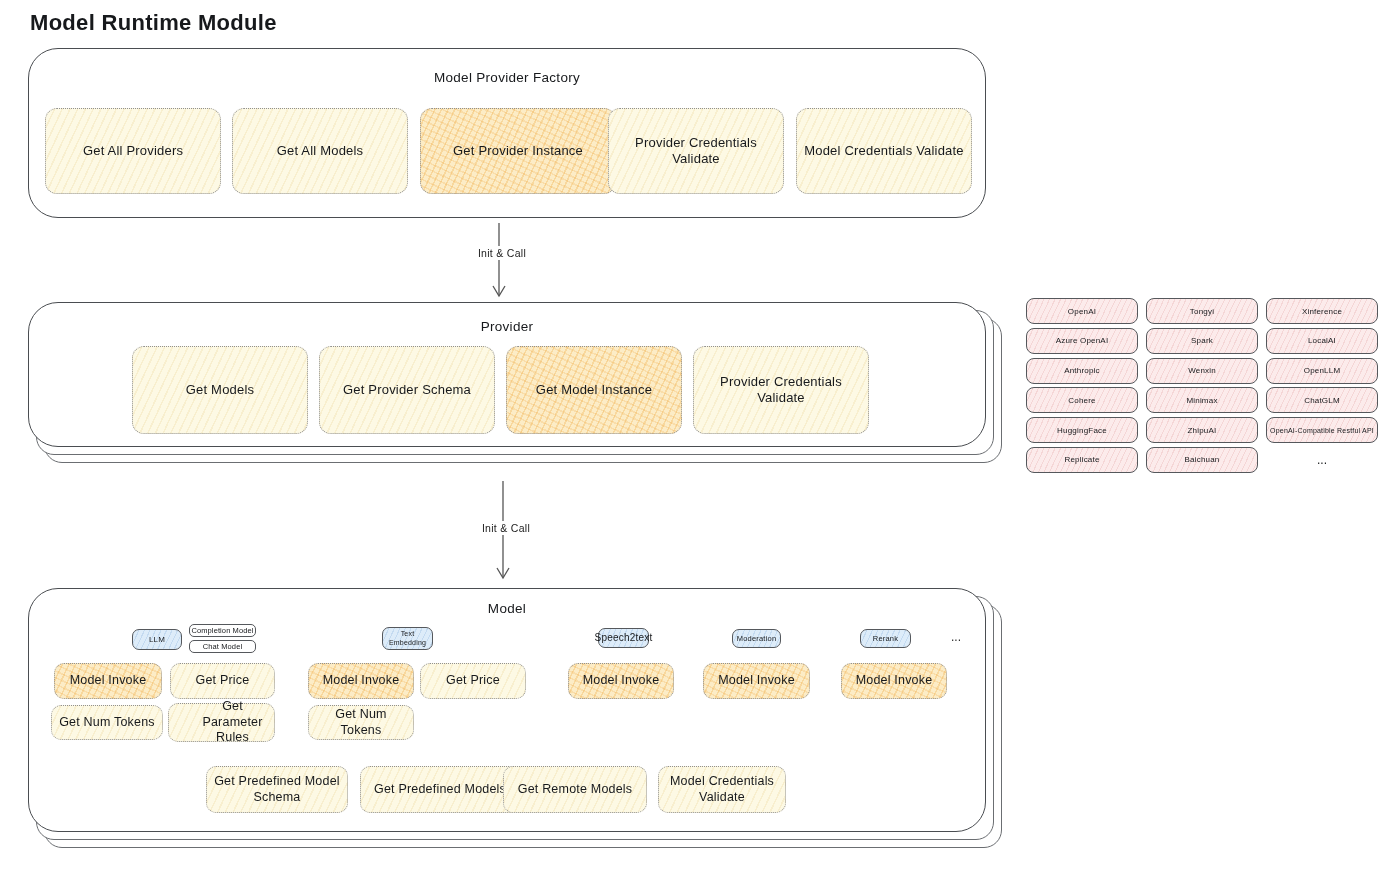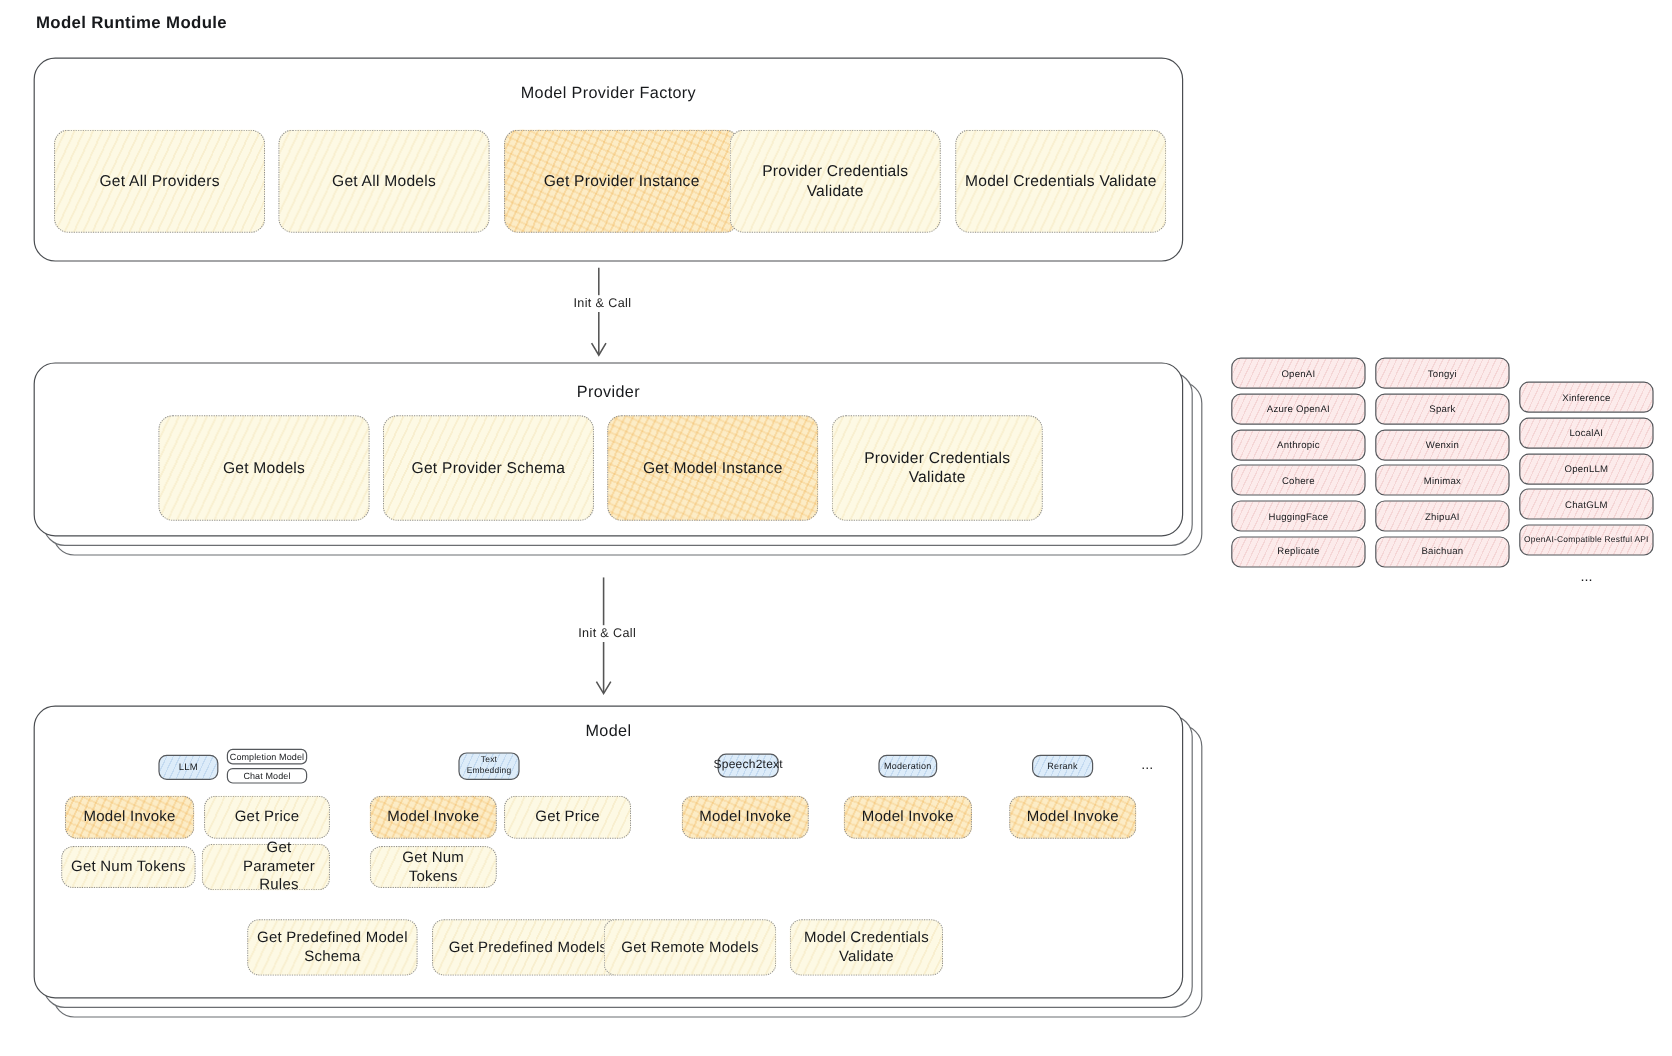--- a/index.html
+++ b/index.html
@@ -2,23 +2,23 @@
 <html><head>
 <meta charset="utf-8">
 <style>
   html,body{margin:0;padding:0;}
   body{
     width:1393px;height:880px;background:#ffffff;
     font-family:"Liberation Sans","DejaVu Sans",sans-serif;
     color:#17191c;position:relative;overflow:hidden;
   }
   .abs{position:absolute;}
-  .page-title{left:30px;top:10px;font-size:14px;font-weight:bold;letter-spacing:.3px;}
+  .page-title{left:30px;top:10px;font-size:22px;font-weight:bold;letter-spacing:.3px;}
   
-  .box{position:absolute;background:#fff;border:1.5px solid #4a4d51;border-radius:18px;box-sizing:border-box;}
+  .box{position:absolute;background:#fff;border:1.5px solid #4a4d51;border-radius:30px;box-sizing:border-box;}
   .layer{position:absolute;background:#fff;border:1.4px solid #6b6e72;border-radius:18px;box-sizing:border-box;}
   .box-title{position:absolute;left:0;width:100%;text-align:center;font-size:13.5px;letter-spacing:.3px;}
   
   .btn{
     position:absolute;display:flex;align-items:center;justify-content:center;text-align:center;
     box-sizing:border-box;padding:2px 6px;border:1.6px dotted #909090;border-radius:12px;
     font-size:13px;line-height:1.25;letter-spacing:.2px;color:#17191c;
     background-color:#fdf9e4;
     background-image:repeating-linear-gradient(115deg, rgba(224,185,95,0.16) 0 1.5px, transparent 1.5px 7px);
   }
@@ -98,21 +98,21 @@
   <div class="chip">Replicate</div>
 </div>
 <div class="chiprow" style="left:1146px;top:298px;">
   <div class="chip">Tongyi</div>
   <div class="chip">Spark</div>
   <div class="chip">Wenxin</div>
   <div class="chip">Minimax</div>
   <div class="chip">ZhipuAI</div>
   <div class="chip">Baichuan</div>
 </div>
-<div class="chiprow" style="left:1266px;top:298px;margin-top:20px;">
+<div class="chiprow" style="left:1266px;top:298px;">
   <div class="chip">Xinference</div>
   <div class="chip">LocalAI</div>
   <div class="chip">OpenLLM</div>
   <div class="chip">ChatGLM</div>
   <div class="chip tiny">OpenAI-Compatible Restful API</div>
   <div class="more-cell">...</div>
 </div>
 
 <svg class="abs" style="left:493px;top:481px;" width="20" height="100" viewBox="0 0 20 100">
   <line x1="10" y1="0" x2="10" y2="96" stroke="#555" stroke-width="1.3"></line>

